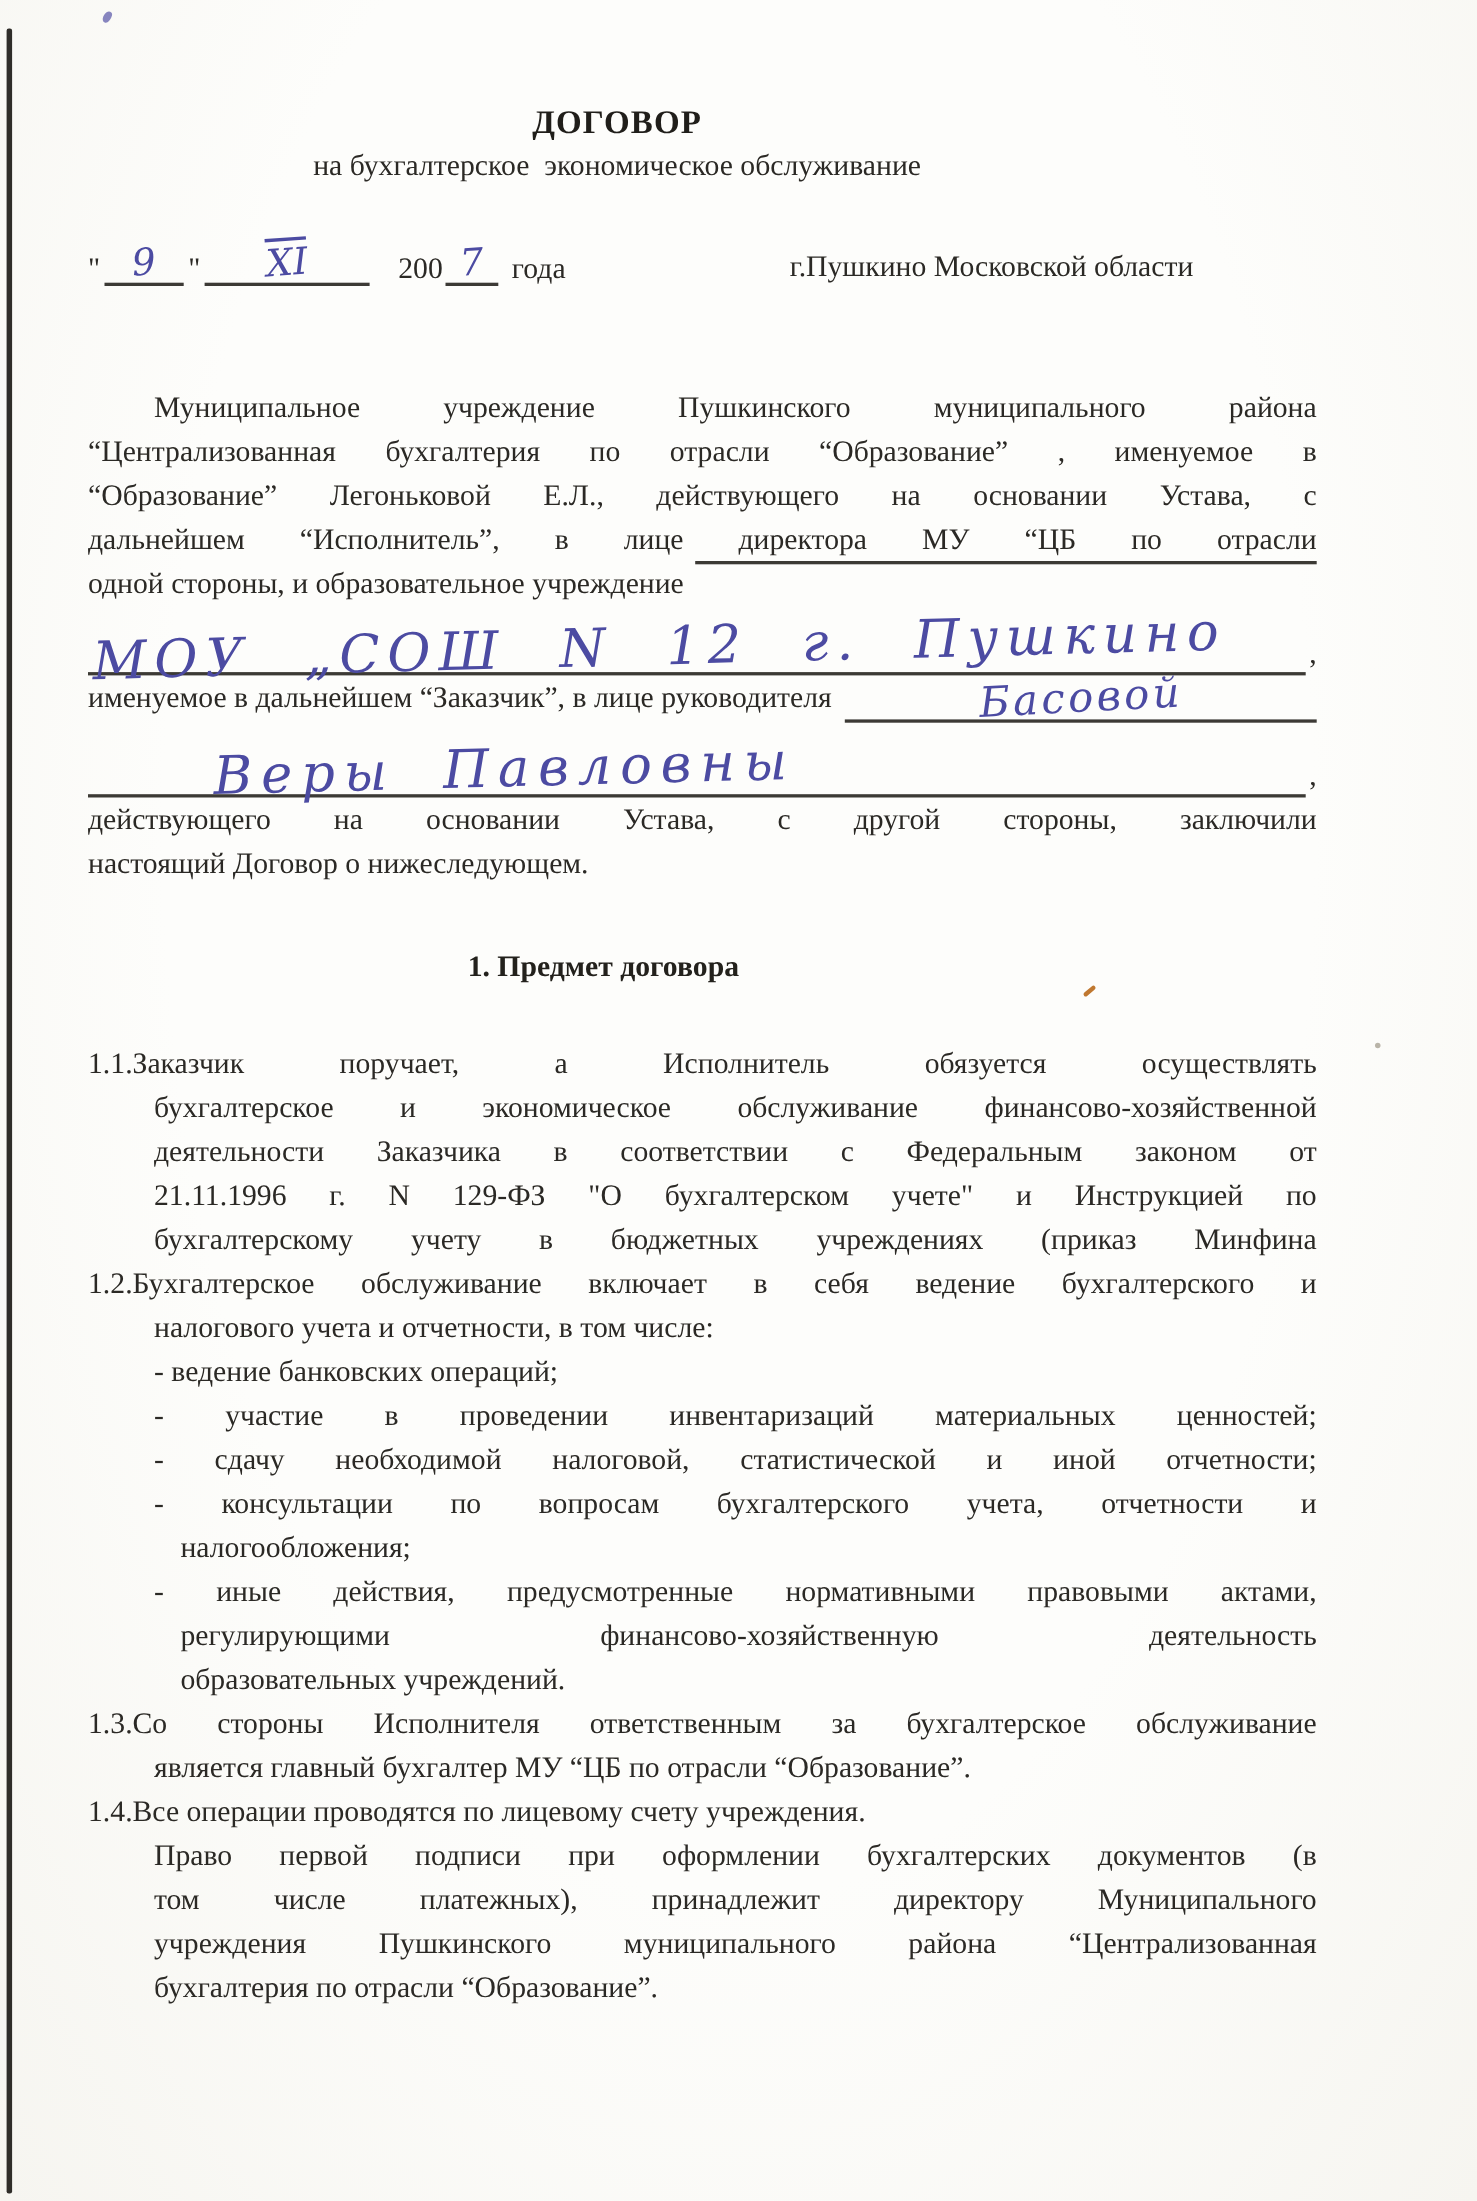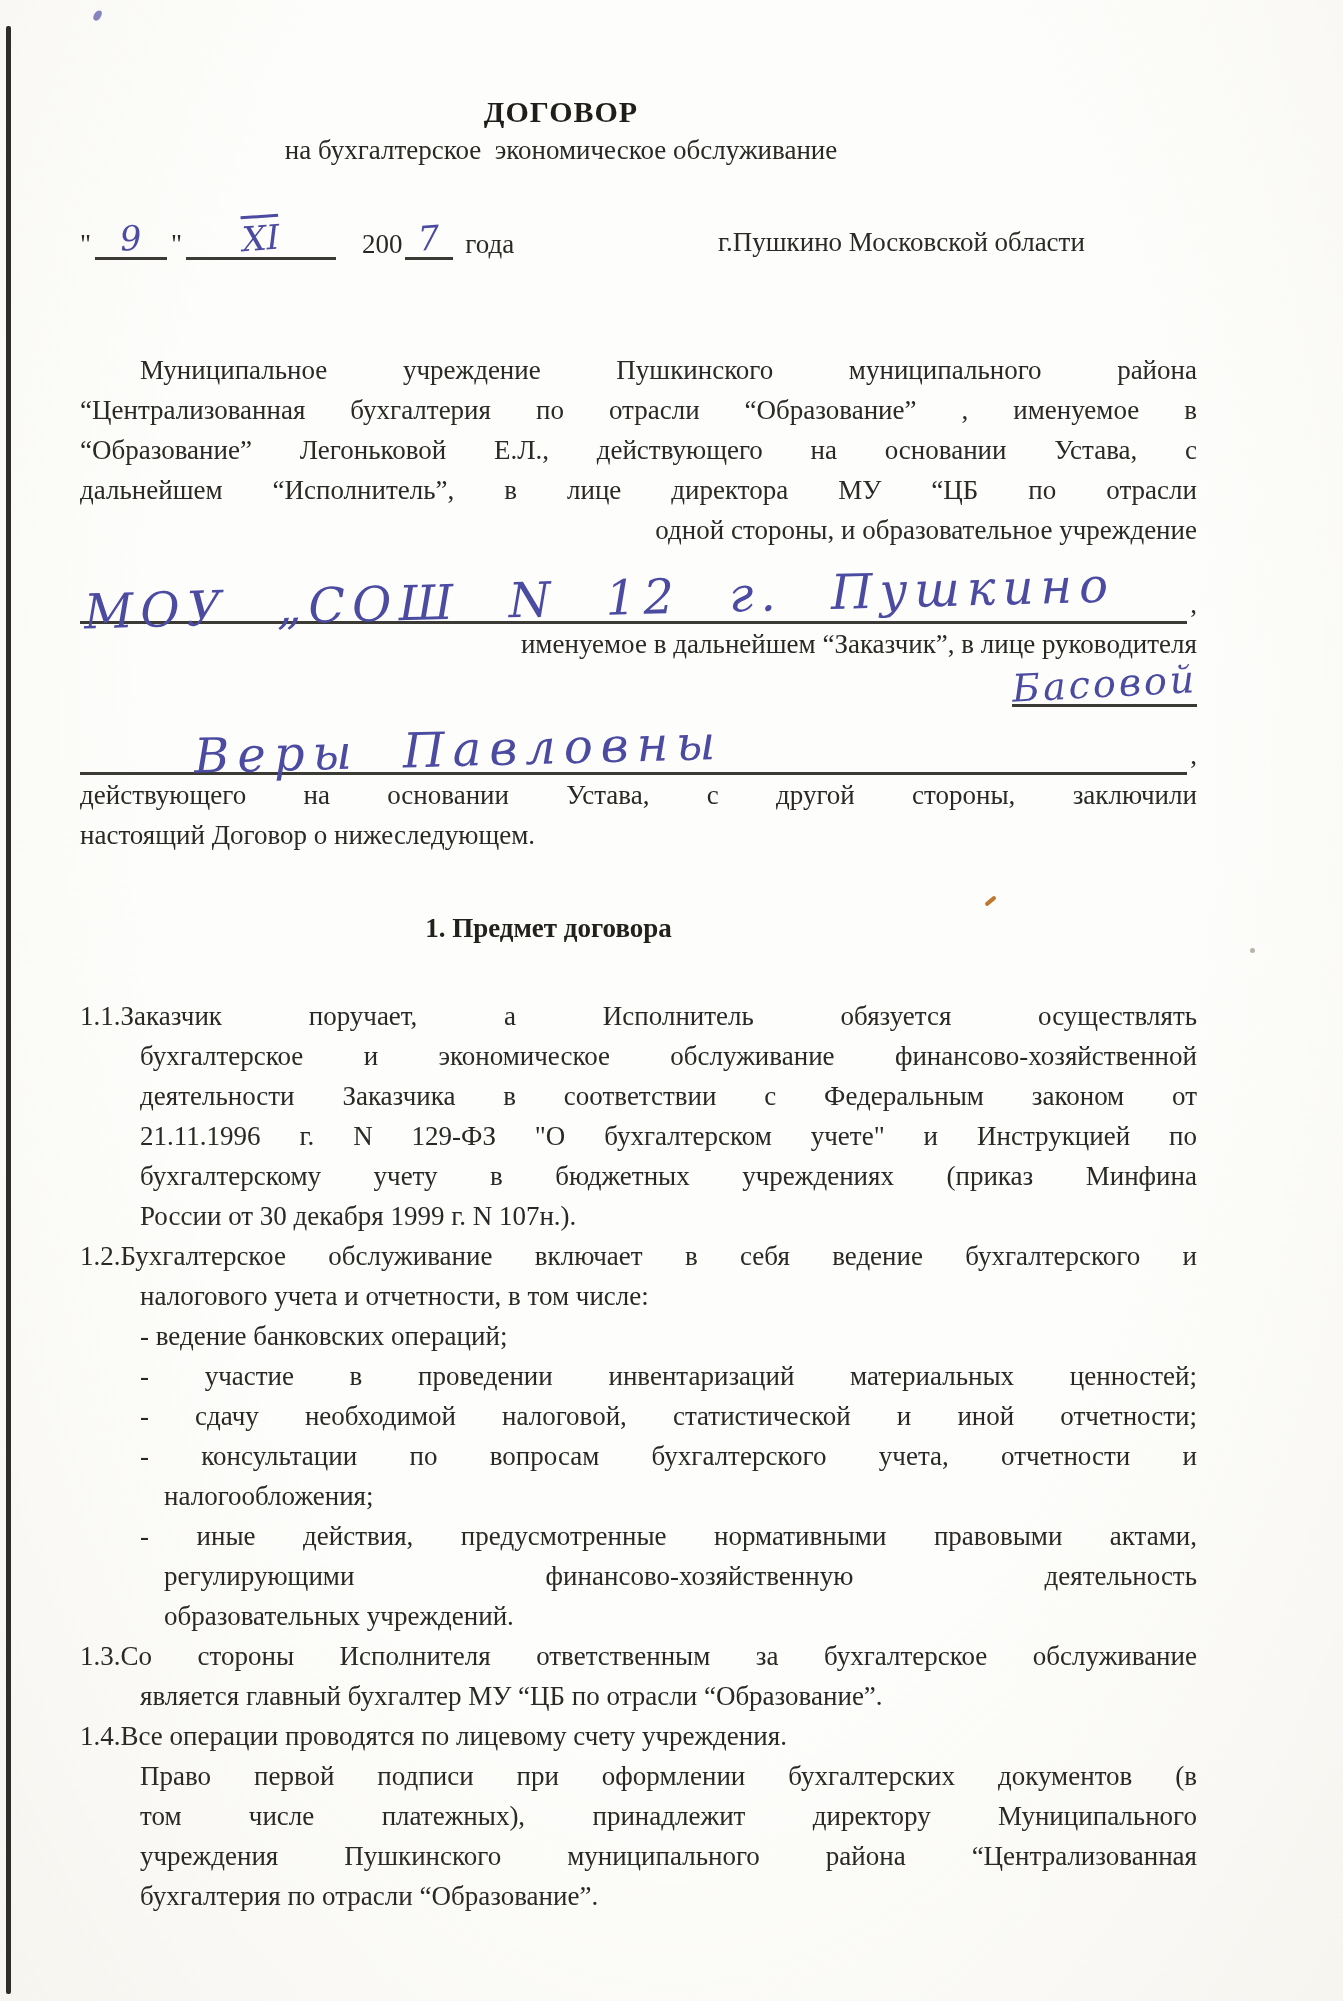--- a/index.html
+++ b/index.html
@@ -37,21 +37,21 @@
   .date-place { position:absolute; left:610px; bottom:2px; white-space:pre;margin-left:28px; }
 
   .hw { font-family:"DejaVu Serif", serif; font-style:italic; color:#4c4ba2; }
   .hw-day, .hw-month, .hw-year { display:inline-block; font-size:34px; line-height:30px; transform:rotate(-4deg); }
   .hw-month { text-decoration:overline; }
 
   .preamble { margin-top:90px; font-size:27px; line-height:40px; }
   .pline { min-height:40px; }
   .j { text-align:justify; text-align-last:justify; }
   .ind { padding-left:60px; }
-  .flexline { display:flex; align-items:flex-end;flex-direction:column; }
+  .flexline { display:flex; align-items:flex-start; }
   .fill { flex:1; border-bottom:3px solid #3c3a35; margin-left:10px; margin-bottom:7px; }
 
   .hw-row { display:flex; align-items:flex-end; height:64px; font-size:27px; }
   .hw-rule { flex:1; border-bottom:3px solid #3c3a35; display:flex; align-items:flex-end; overflow:visible; }
   .hw-big { font-size:48px; line-height:46px; letter-spacing:7px; word-spacing:26px; transform:rotate(-1.5deg); padding-left:4px; margin-bottom:0px; white-space:nowrap; }
   .hw-name { margin-left:110px; letter-spacing:8px; word-spacing:20px; }
   .comma { margin-left:3px; }
   .hw-slot { flex:1; border-bottom:3px solid #3c3a35; text-align:center; margin-left:12px; margin-bottom:4px; }
   .hw-mid { display:inline-block; font-size:38px; line-height:30px; letter-spacing:3px; transform:rotate(-3deg); position:relative; top:4px; }
 
@@ -122,21 +122,20 @@
     <div class="section-heading">1. Предмет договора</div>
 
     <div class="clauses">
 
       <div>
         <div class="cl j">1.1.Заказчик поручает, а Исполнитель обязуется осуществлять</div>
         <div class="cl j cont">бухгалтерское и экономическое обслуживание финансово-хозяйственной</div>
         <div class="cl j cont">деятельности Заказчика в соответствии с Федеральным законом от</div>
         <div class="cl j cont">21.11.1996 г. N 129-ФЗ "О бухгалтерском учете" и Инструкцией по</div>
         <div class="cl j cont">бухгалтерскому учету в бюджетных учреждениях (приказ Минфина</div>
-        <div class="cl cont">России от 30 декабря 1999 г. N 107н.).</div>
       </div>
 
       <div>
         <div class="cl j">1.2.Бухгалтерское обслуживание включает в себя ведение бухгалтерского и</div>
         <div class="cl cont">налогового учета и отчетности, в том числе:</div>
         <div class="cl dash">- ведение банковских операций;</div>
         <div class="cl j dash">- участие в проведении инвентаризаций материальных ценностей;</div>
         <div class="cl j dash">- сдачу необходимой налоговой, статистической и иной отчетности;</div>
         <div class="cl j dash">- консультации по вопросам бухгалтерского учета, отчетности и</div>
         <div class="cl dash-cont">налогообложения;</div>

